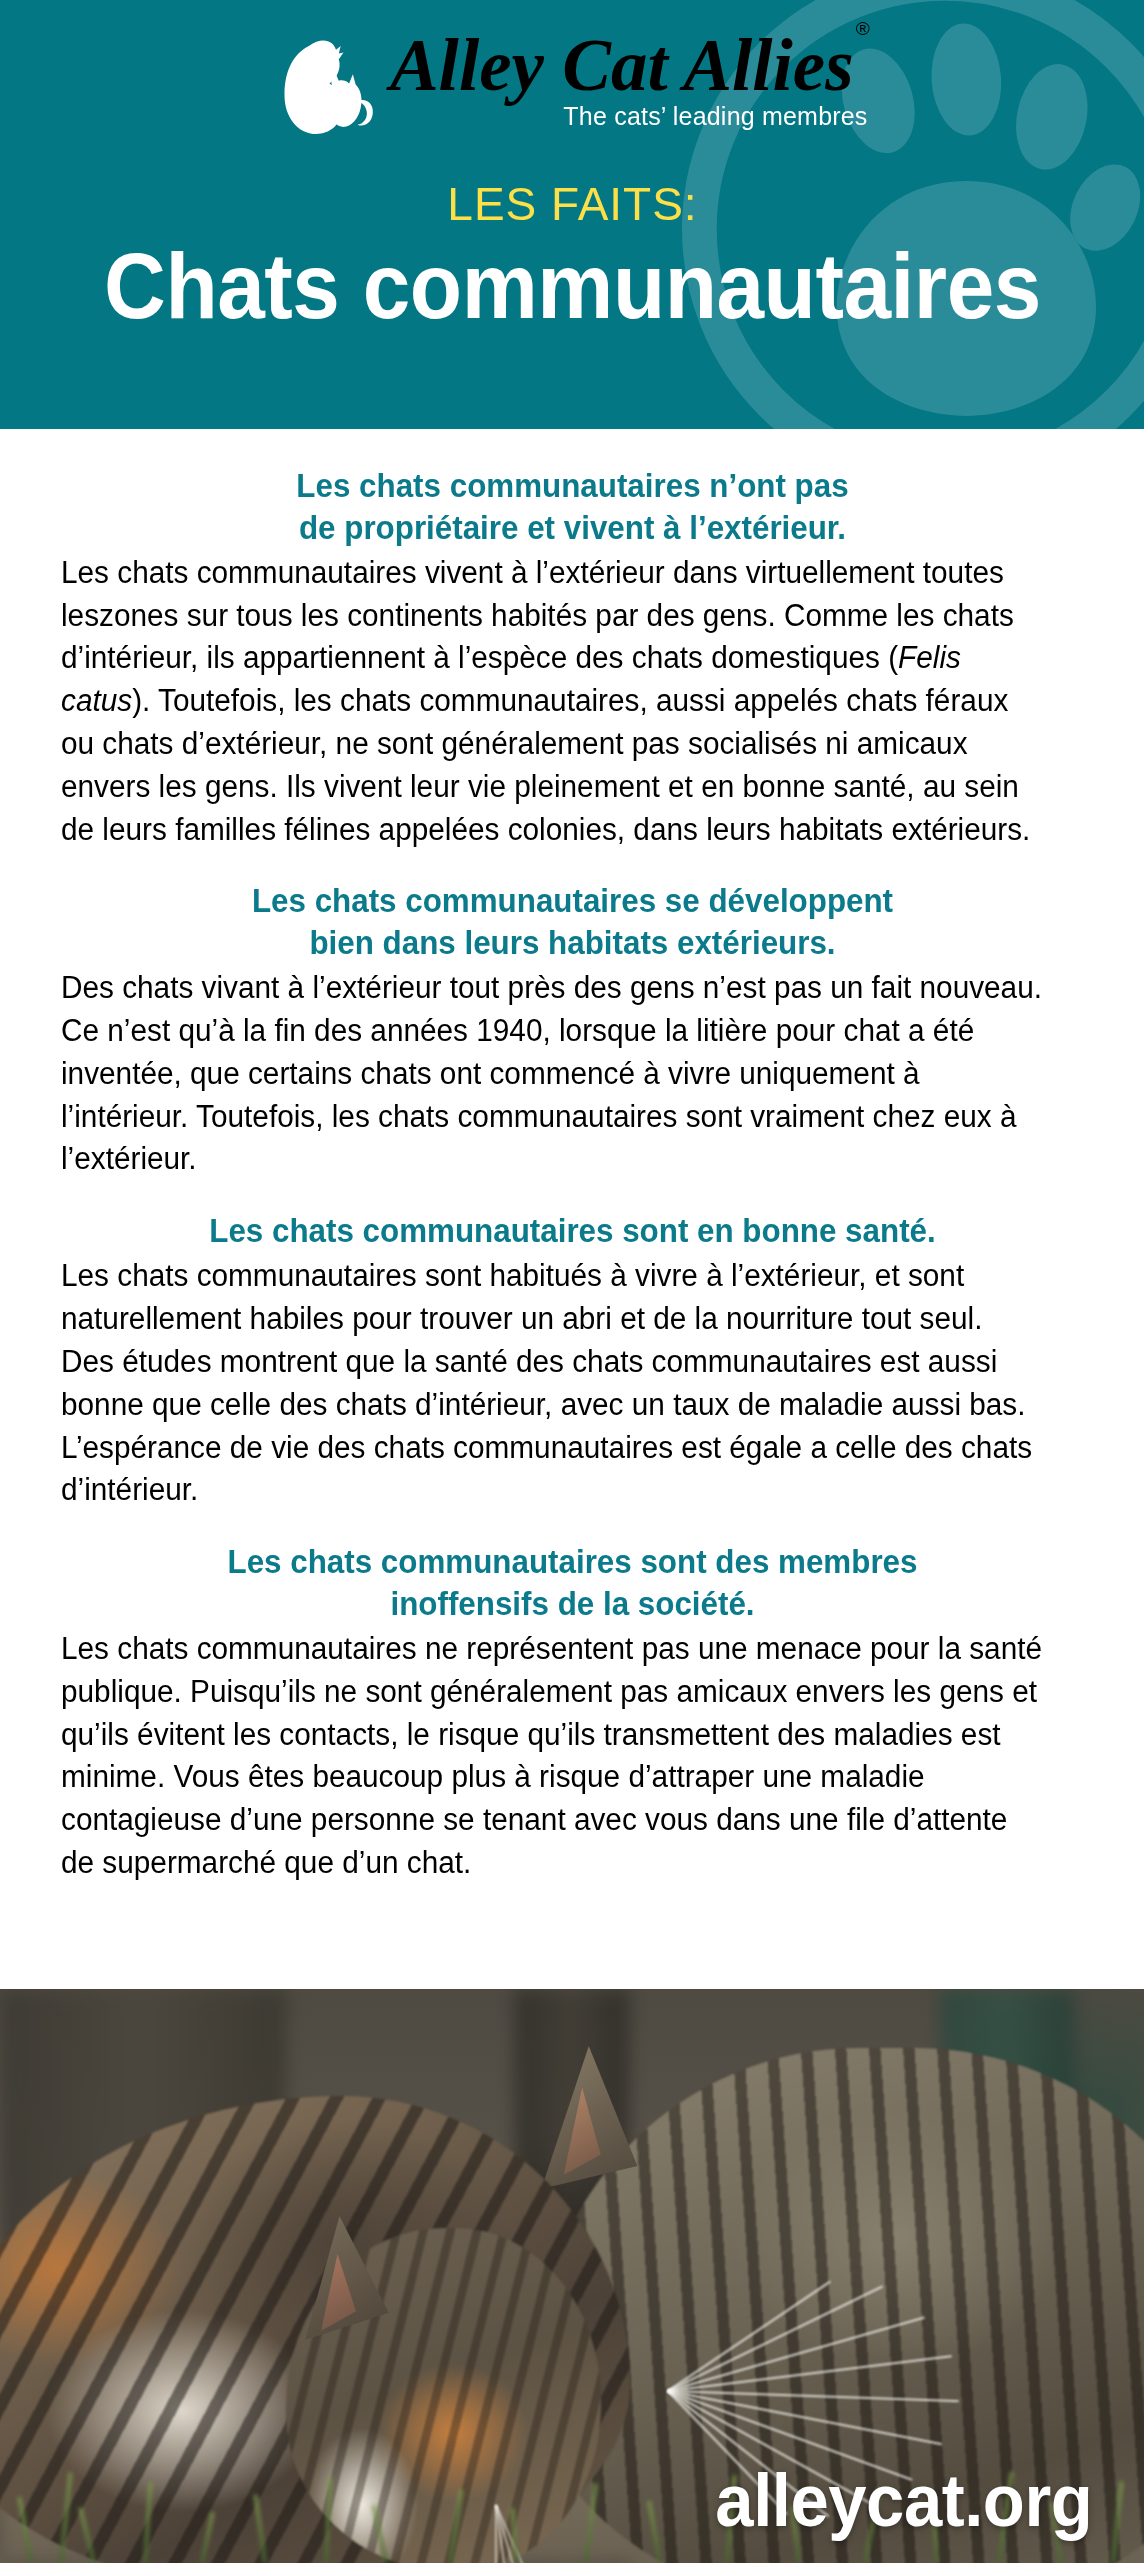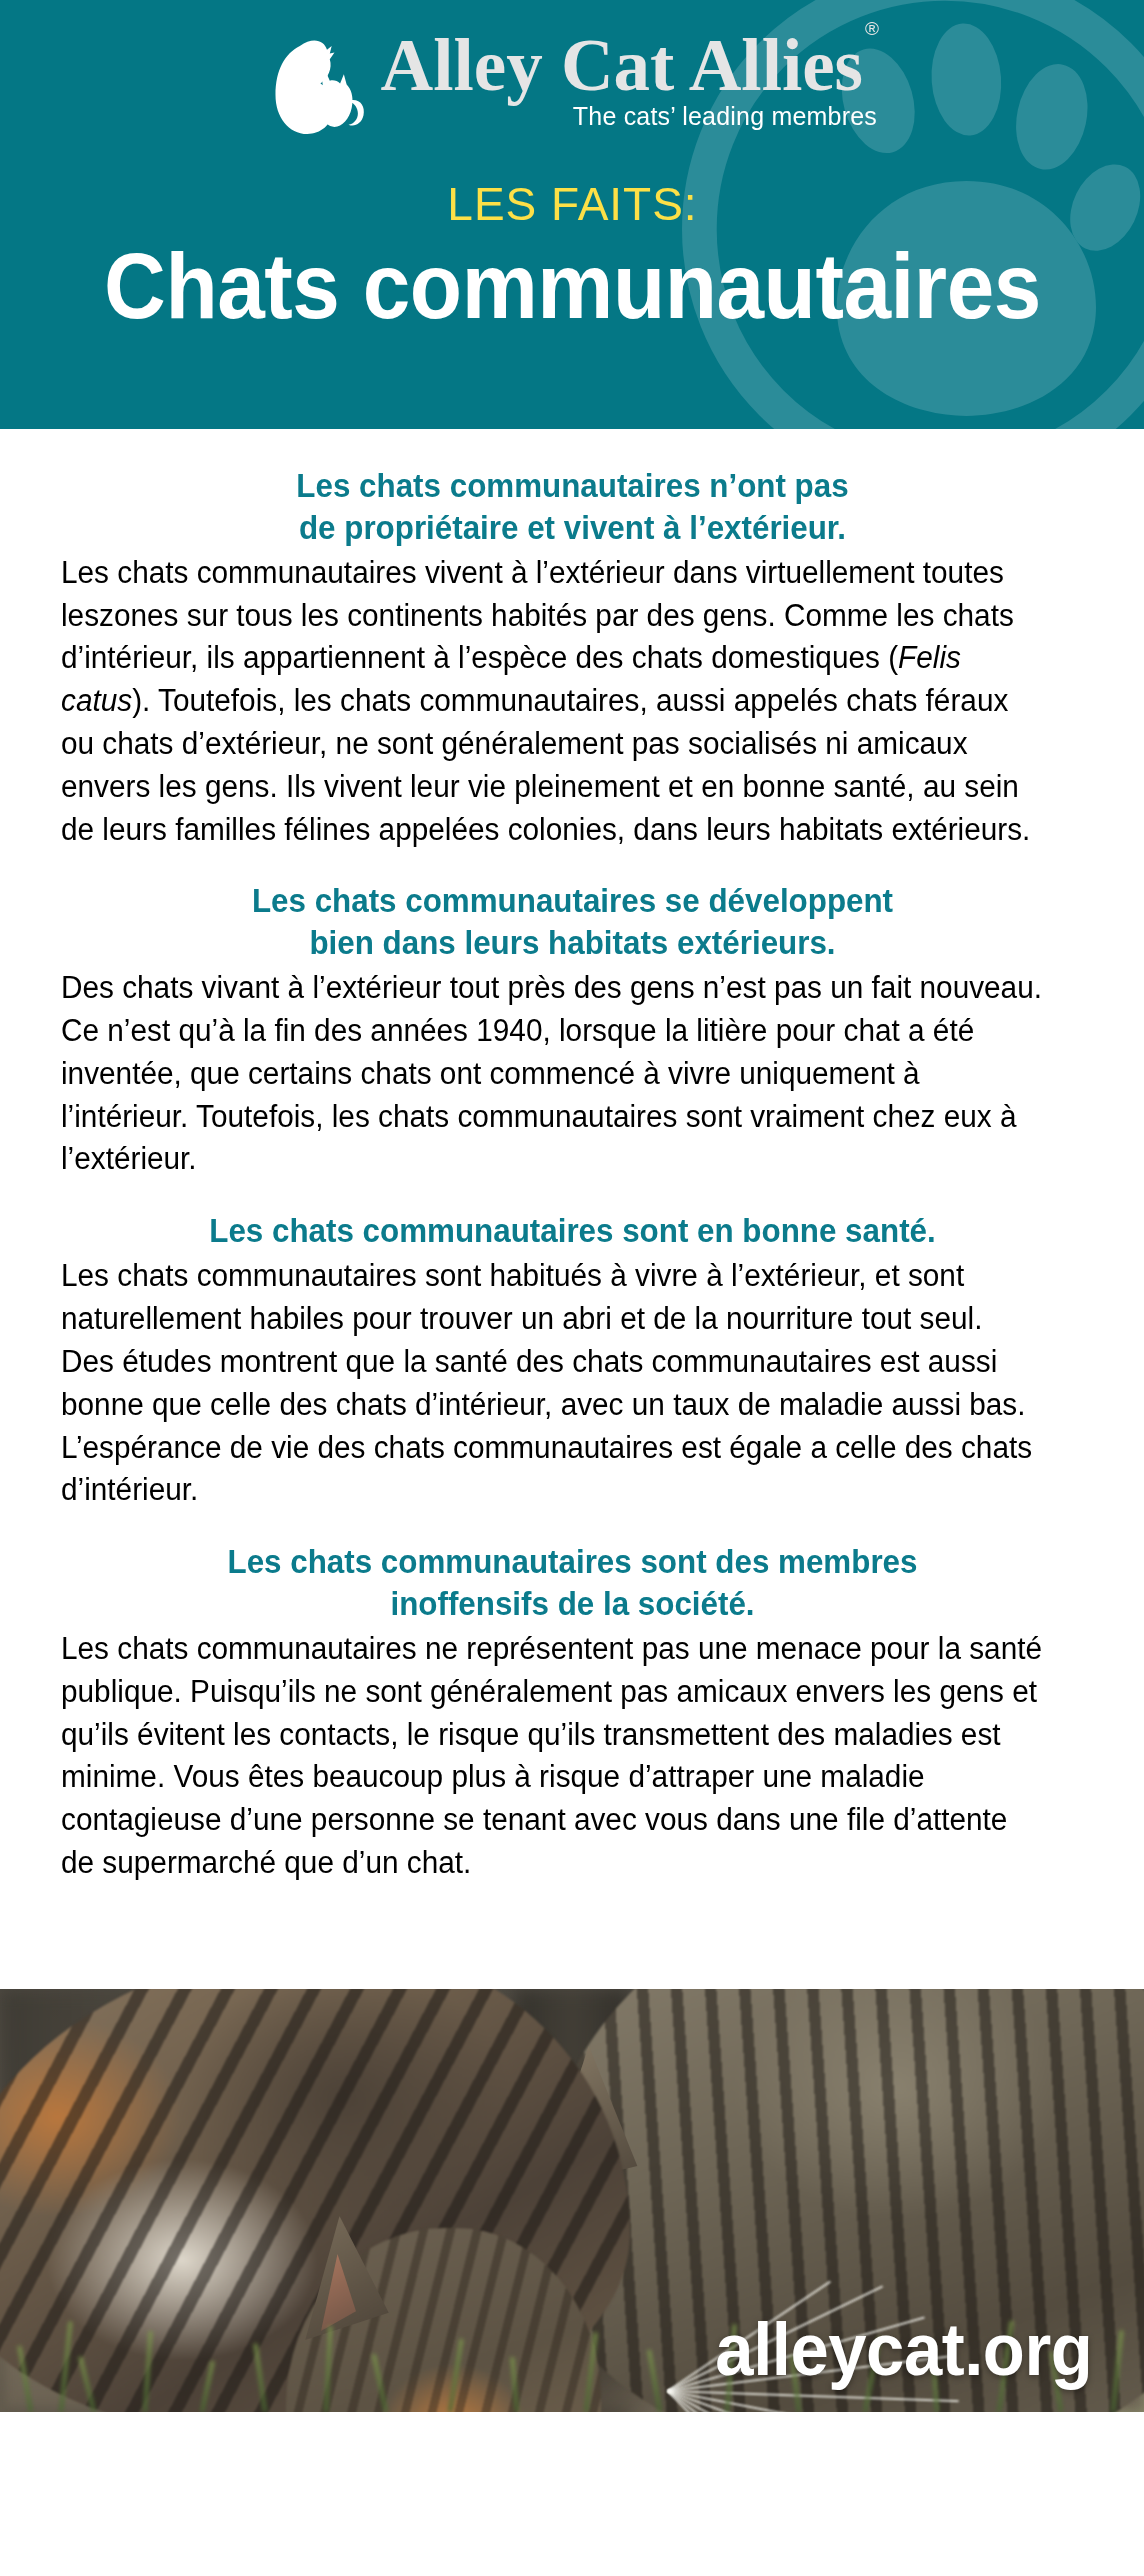--- a/index.html
+++ b/index.html
@@ -62,24 +62,25 @@
   .logo-text-block {
     position:relative;
     padding-top:3.8px;
   }
 
   .logo-wordmark {
     font-family:"Liberation Serif", serif;
     font-weight:700;
     font-size:73px;
     line-height:0.95;
-    color:#e5e5e5;
+    color:#000000;
     letter-spacing:0px;
     white-space:nowrap;
     position:relative;
+    font-style:italic;
   }
 
   .reg-mark {
     font-family:"Liberation Sans", sans-serif;
     font-size:19px;
     vertical-align:super;
     font-weight:400;
     line-height:1;
     position:relative;
     top:-29px;
@@ -161,21 +162,21 @@
   }
 
   .sec-body i { font-style:italic; }
 
   
   .photo {
     position:absolute;
     left:0;
     top:1989px;
     width:1145px;
-    height:423px;
+    height:574px;
     overflow:hidden;
     background:#404040;
   }
 
   .photo-bg {
     position:absolute;
     inset:0;
     background:
       radial-gradient(ellipse 315px 229px at 1069px 410px, rgba(200,215,150,0.55), rgba(200,215,150,0) 70%),
       radial-gradient(ellipse 191px 143px at 987px 200px, rgba(150,95,45,0.55), rgba(150,95,45,0) 70%),

